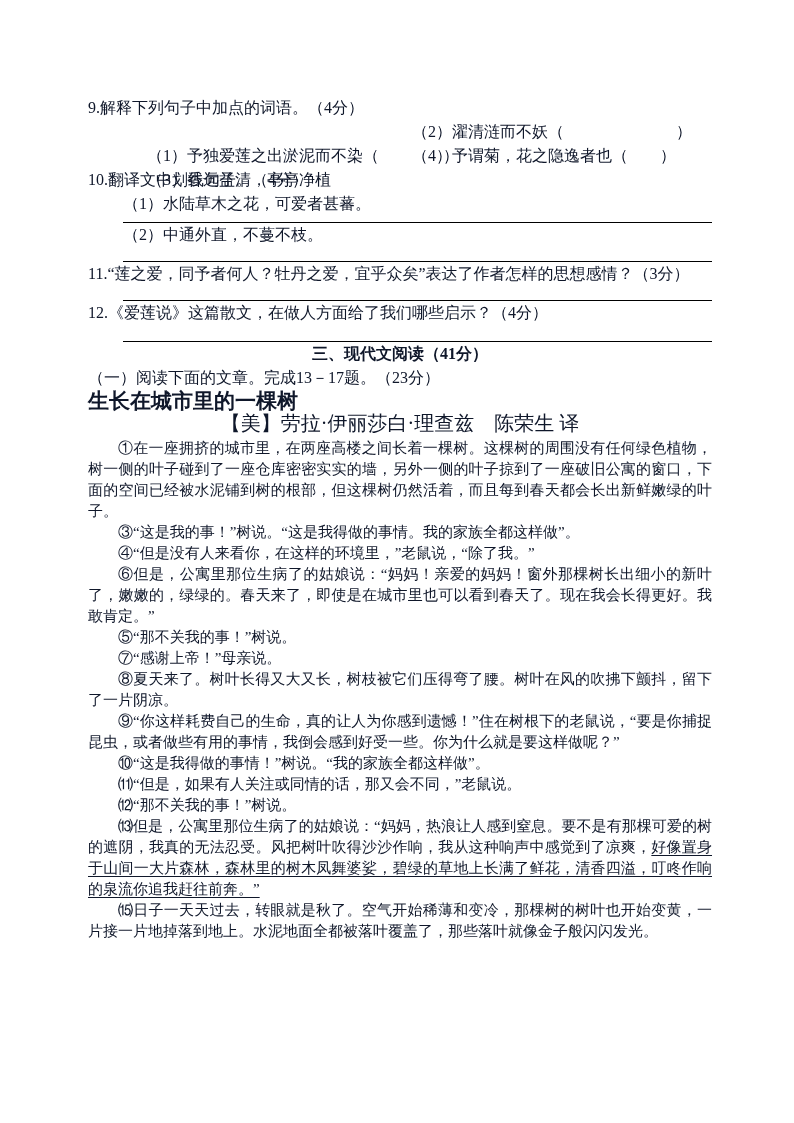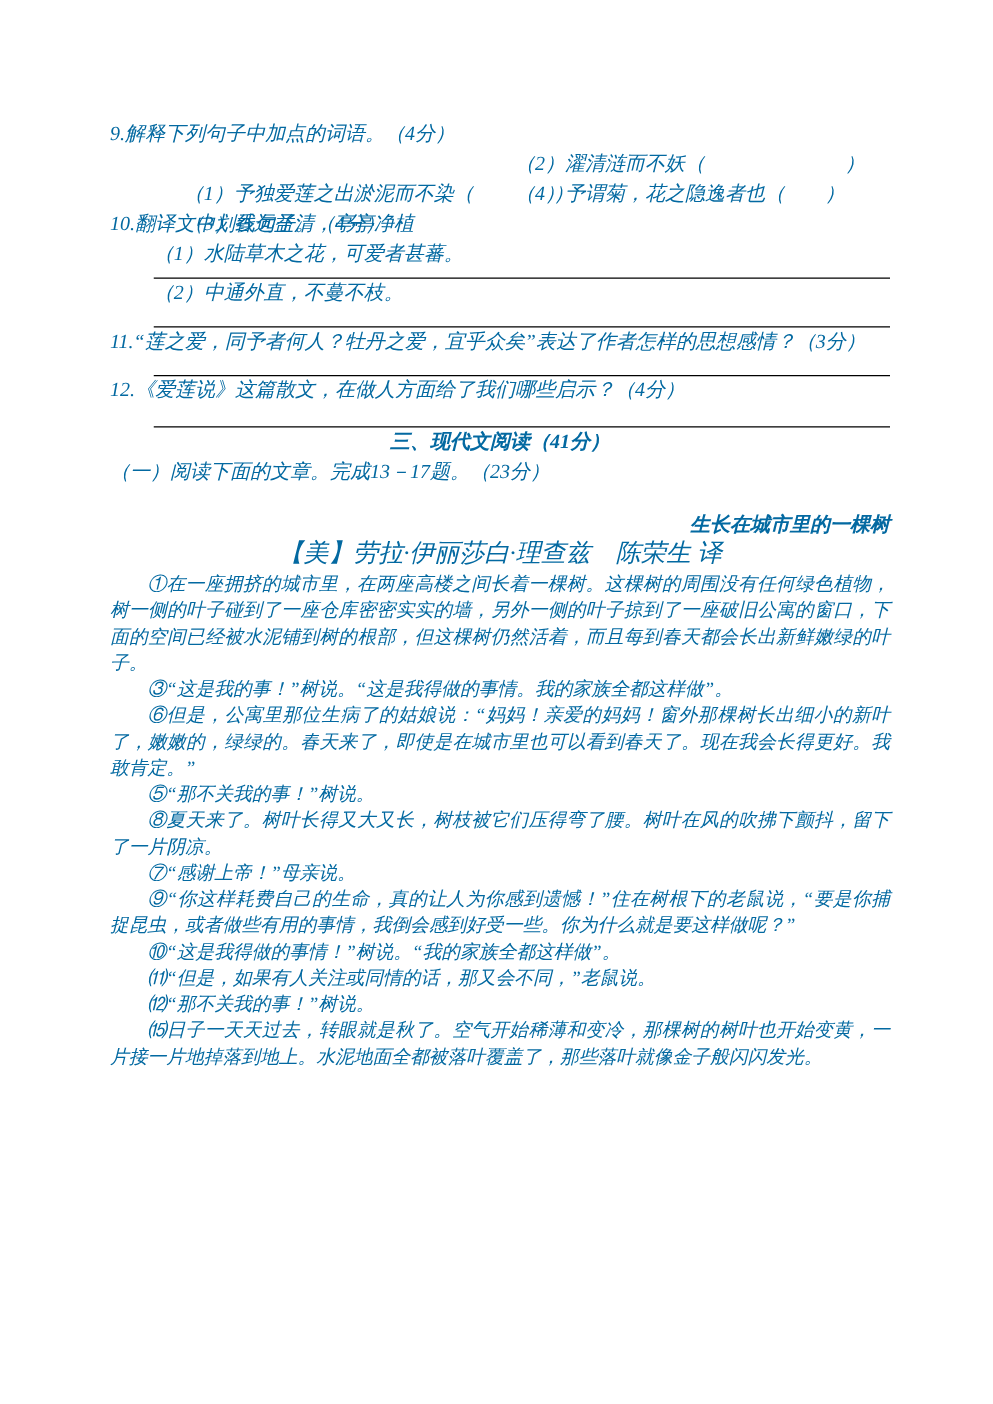--- a/index.html
+++ b/index.html
@@ -1,23 +1,22 @@
 <!DOCTYPE html>
 <html><head>
 <meta charset="utf-8">
 <style>
   html,body{margin:0;padding:0;background:#ffffff;}
   .page{
     position:relative;
     width:794px;height:1123px;
     background:#ffffff;
     font-family:"Liberation Serif","DejaVu Serif",serif;
-    color:#0369a1;
+    color:#0f172a;
     overflow:hidden;
-    font-style:italic;
   }
   .content{
     position:absolute;left:88px;top:96px;width:624px;
   }
   .qline{
     font-size:16px;line-height:24px;white-space:pre-wrap;
   }
   .qrow{
     position:relative;font-size:16px;line-height:24px;height:24px;white-space:pre;
   }
@@ -26,21 +25,21 @@
   .indent35{padding-left:35px;}
   .ans-line{
     margin-left:35px;
     border-bottom:1px solid #000;
   }
   .h6{height:6px;}
   .h14{height:14px;}
   .h16{height:16px;}
   .bold{font-weight:bold;text-align:center;}
   .article-title{
-    font-size:16px;line-height:22px;font-weight:bold;text-align:right;margin-top:20px;
+    font-size:21px;line-height:22px;font-weight:bold;text-align:left;
   }
   .article-byline{
     font-size:20px;line-height:22px;text-align:center;white-space:pre-wrap;
   }
   .article{
     margin-top:4px;
   }
   .article p{
     margin:0;
     font-size:15px;
@@ -85,25 +84,27 @@
 
     <div class="qline bold">三、现代文阅读（41分）</div>
     <div class="qline">（一）阅读下面的文章。完成13－17题。（23分）</div>
 
     <div class="article-title">生长在城市里的一棵树</div>
     <div class="article-byline">【美】劳拉·伊丽莎白·理查兹　陈荣生 译</div>
 
     <div class="article">
       <p>①在一座拥挤的城市里，在两座高楼之间长着一棵树。这棵树的周围没有任何绿色植物，树一侧的叶子碰到了一座仓库密密实实的墙，另外一侧的叶子掠到了一座破旧公寓的窗口，下面的空间已经被水泥铺到树的根部，但这棵树仍然活着，而且每到春天都会长出新鲜嫩绿的叶子。</p>
       <p>③“这是我的事！”树说。“这是我得做的事情。我的家族全都这样做”。</p>
+      <p>④“但是没有人来看你，在这样的环境里，”老鼠说，“除了我。”</p>
       <p>⑥但是，公寓里那位生病了的姑娘说：“妈妈！亲爱的妈妈！窗外那棵树长出细小的新叶了，嫩嫩的，绿绿的。春天来了，即使是在城市里也可以看到春天了。现在我会长得更好。我敢肯定。”</p>
       <p>⑤“那不关我的事！”树说。</p>
+      <p>⑦“感谢上帝！”母亲说。</p>
       <p>⑧夏天来了。树叶长得又大又长，树枝被它们压得弯了腰。树叶在风的吹拂下颤抖，留下了一片阴凉。</p>
-      <p>⑦“感谢上帝！”母亲说。</p>
       <p>⑨“你这样耗费自己的生命，真的让人为你感到遗憾！”住在树根下的老鼠说，“要是你捕捉昆虫，或者做些有用的事情，我倒会感到好受一些。你为什么就是要这样做呢？”</p>
       <p>⑩“这是我得做的事情！”树说。“我的家族全都这样做”。</p>
       <p>⑾“但是，如果有人关注或同情的话，那又会不同，”老鼠说。</p>
       <p>⑿“那不关我的事！”树说。</p>
+      <p><span>⒀但是，公寓里那位生病了的姑娘说：“妈妈，热浪让人感到窒息。要不是有那棵可爱的树的遮阴，我真的无法忍受。风把树叶吹得沙沙作响，我从这种响声中感觉到了凉爽，</span><span class="u">好像置身于山间一大片森林，森林里的树木凤舞婆娑，碧绿的草地上长满了鲜花，清香四溢，叮咚作响的泉流你追我赶往前奔。”</span></p>
       <p>⒂日子一天天过去，转眼就是秋了。空气开始稀薄和变冷，那棵树的树叶也开始变黄，一片接一片地掉落到地上。水泥地面全都被落叶覆盖了，那些落叶就像金子般闪闪发光。</p>
     </div>
 
   </div>
 </div>
 
 </body></html>

